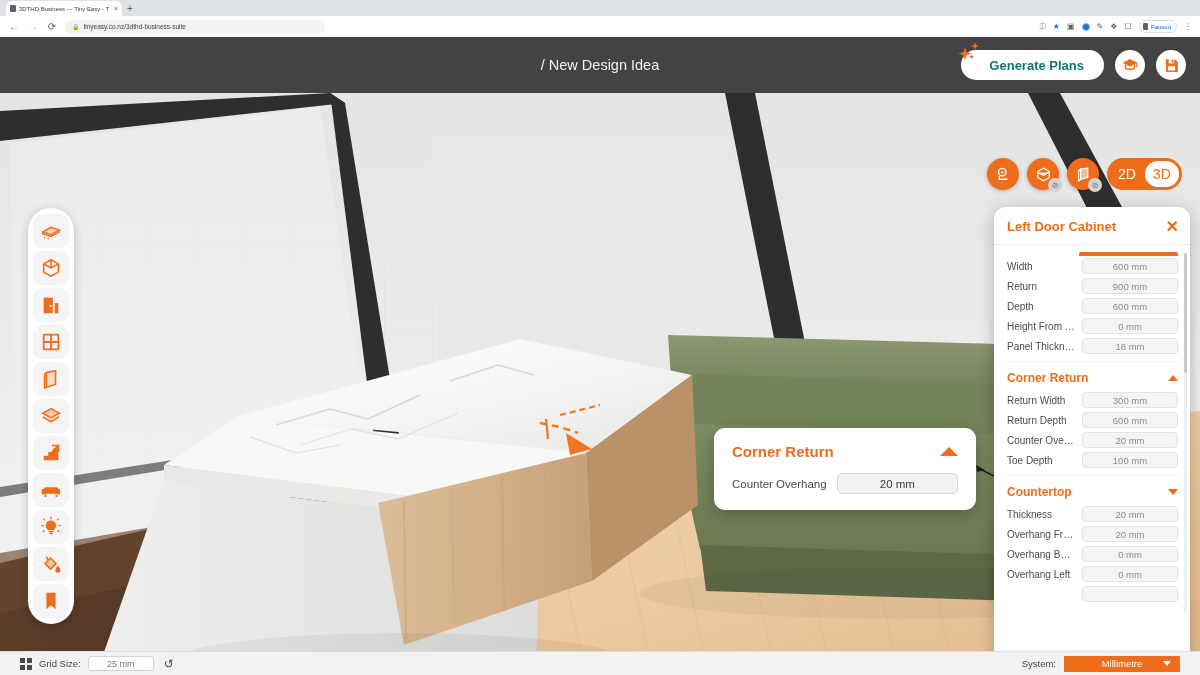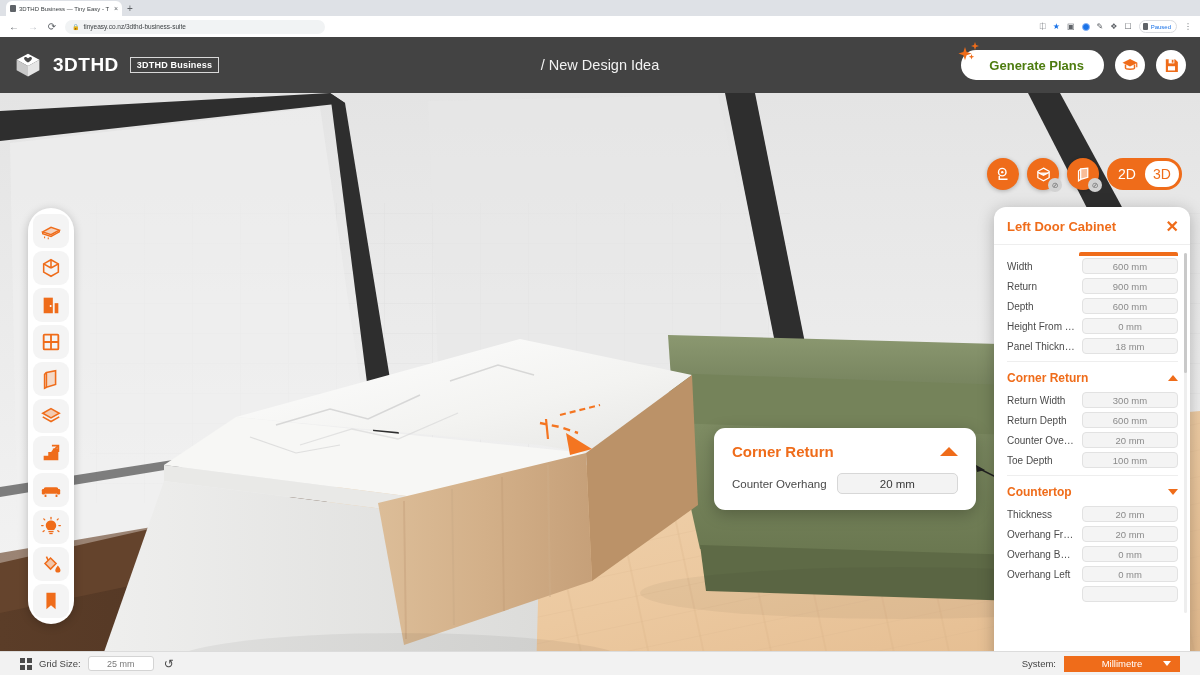--- a/index.html
+++ b/index.html
@@ -97,21 +97,21 @@
     position: absolute; left: 0; right: 0; text-align: center;
     font-size: 14.5px; color: #f2f2f2; pointer-events: none;
   }
   #header-right {
     margin-left: auto; display: flex; align-items: center; gap: 11px;
     z-index: 2;
   }
   #generate-plans {
     position: relative; background: #fff; border: none;
     border-radius: 18px; height: 30px; padding: 0 20px 0 28px;
-    color: #4d7c0f; font-size: 13px; font-weight: bold;
+    color: #0f766e; font-size: 13px; font-weight: bold;
     display: flex; align-items: center; cursor: pointer;
   }
   #sparkle-wrap {
     position: absolute; left: -6px; top: -9px;
     width: 30px; height: 26px; pointer-events: none;
   }
   .hdr-circle {
     width: 30px; height: 30px; border-radius: 50%; background: #fff;
     display: flex; align-items: center; justify-content: center;
     cursor: pointer; border: none;
@@ -678,30 +678,20 @@
 
         <div id="scroll-track">
           <div id="scroll-thumb"></div>
         </div>
         <div class="fade-bot"></div>
       </div>
     </div>
   </div>
 
   <div id="app-header">
-    <div id="brand">
-      <svg id="logo-mark" viewBox="0 0 32 32">
-        <polygon points="16,3 29,10 16,17 3,10" fill="#ffffff"></polygon>
-        <polygon points="3,10 16,17 16,29 3,22" fill="#c9c9c9"></polygon>
-        <polygon points="29,10 16,17 16,29 29,22" fill="#e6e6e6"></polygon>
-        <path d="M11.5 8.5 C11.5 6.9 13.3 6.3 14.6 7.3 L16 8.4 L17.4 7.3 C18.7 6.3 20.5 6.9 20.5 8.5 C20.5 10.2 17.8 12 16 13.1 C14.2 12 11.5 10.2 11.5 8.5 Z" fill="#4a4a4a"></path>
-      </svg>
-      <span id="logo-text">3DTHD</span>
-      <span id="brand-badge">3DTHD Business</span>
-    </div>
 
     <div id="doc-title">/ New Design Idea</div>
 
     <div id="header-right">
       <button id="generate-plans">
         <svg id="sparkle-wrap" viewBox="0 0 30 26">
           <path d="M10 6 L11.6 11 L16.6 12.6 L11.6 14.2 L10 19.2 L8.4 14.2 L3.4 12.6 L8.4 11 Z" fill="#ef6c1a"></path>
           <path d="M20 1 L21 4 L24 5 L21 6 L20 9 L19 6 L16 5 L19 4 Z" fill="#ef6c1a"></path>
           <path d="M16.5 13 L17.2 15 L19.2 15.7 L17.2 16.4 L16.5 18.4 L15.8 16.4 L13.8 15.7 L15.8 15 Z" fill="#ef6c1a"></path>
         </svg>

